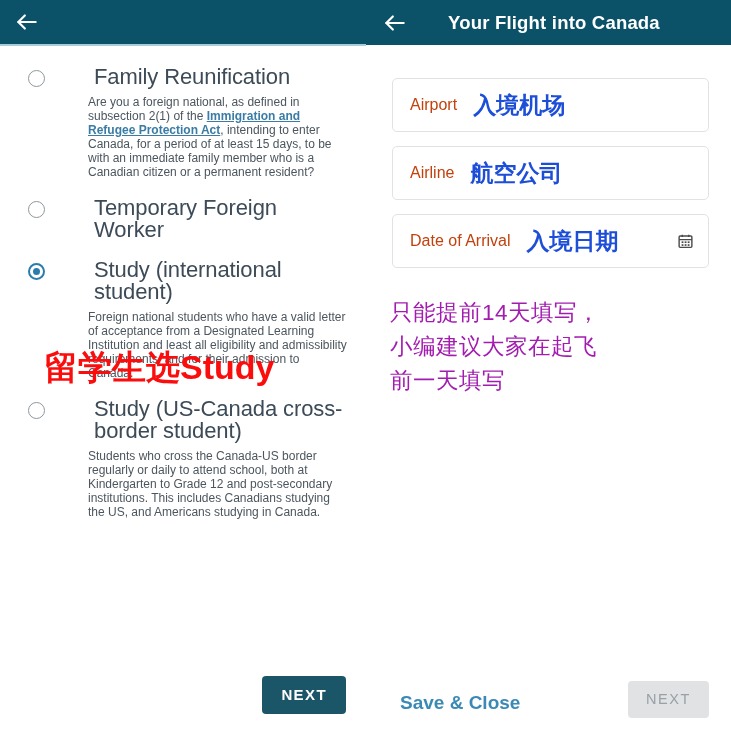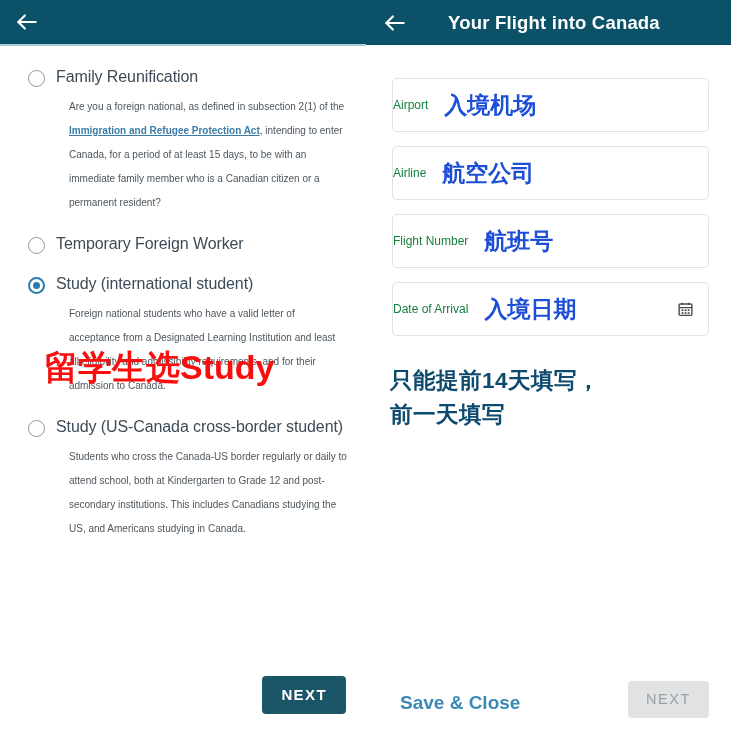--- a/index.html
+++ b/index.html
@@ -113,31 +113,31 @@
     content: "";
     position: absolute;
     left: 3px;
     top: 3px;
     width: 7px;
     height: 7px;
     border-radius: 50%;
     background: #2b7cad;
   }
   .option-label {
-    margin-left: 32px;
-    font-size: 16px;
+    margin-left: 70px;
+    font-size: 22px;
     line-height: 22px;
     color: #3c4b57;
     letter-spacing: -0.1px;
   }
   .option-desc {
-    margin-left: 45px;
+    margin-left: 64px;
     margin-top: 7px;
-    font-size: 10px;
-    line-height: 24px;
+    font-size: 12px;
+    line-height: 14px;
     color: #4c565e;
   }
   .option-desc a,
   .inline-link {
     color: #3a7ca5;
     font-weight: bold;
     text-decoration: underline;
   }
 
   
@@ -179,23 +179,23 @@
     height: 54px;
     border: 1px solid #dfe3e6;
     border-radius: 5px;
     background: #ffffff;
     display: flex;
     align-items: center;
     box-sizing: border-box;
   }
   .field:first-child { margin-top: 33px; }
   .field-label {
-    margin-left: 0;
-    font-size: 12px;
-    color: #15803d;
+    margin-left: 17px;
+    font-size: 16px;
+    color: #c2410c;
     white-space: nowrap;
   }
   .field-annotation {
     margin-left: 16px;
     color: #1d4ed8;
     font-size: 23px;
     font-weight: bold;
     line-height: 1;
     white-space: nowrap;
   }
@@ -203,23 +203,23 @@
     position: absolute;
     right: 14px;
     top: 50%;
     transform: translateY(-50%);
     width: 17px;
     height: 17px;
   }
 
   .note-block {
     margin: 28px 14px 0 24px;
-    color: #0c4a6e;
+    color: #a21caf;
     font-size: 22.5px;
-    font-weight: bold;
+    font-weight: normal;
     line-height: 34px;
     letter-spacing: 0.5px;
   }
 
   
   .right-footer {
     position: absolute;
     left: 0;
     bottom: 0;
     width: 365px;
@@ -334,24 +334,20 @@
       <div class="field">
         <span class="field-label">Airport</span>
         <span class="field-annotation">入境机场</span>
       </div>
 
       <div class="field">
         <span class="field-label">Airline</span>
         <span class="field-annotation">航空公司</span>
       </div>
 
-      <div class="field">
-        <span class="field-label">Flight Number</span>
-        <span class="field-annotation">航班号</span>
-      </div>
 
       <div class="field">
         <span class="field-label">Date of Arrival</span>
         <span class="field-annotation">入境日期</span>
         <span class="cal-icon">
           <svg viewBox="0 0 24 24" width="17" height="17" fill="none" stroke="#4a4a4a" stroke-width="2" aria-hidden="true">
             <rect x="3" y="5" width="18" height="16" rx="1.5" fill="#ffffff"></rect>
             <line x1="3" y1="10" x2="21" y2="10"></line>
             <line x1="7.5" y1="3" x2="7.5" y2="6.5"></line>
             <line x1="16.5" y1="3" x2="16.5" y2="6.5"></line>
@@ -360,20 +356,21 @@
             <rect x="15.1" y="12.5" width="2.6" height="2.4" fill="#4a4a4a" stroke="none"></rect>
             <rect x="6.5" y="16.5" width="2.6" height="2.4" fill="#4a4a4a" stroke="none"></rect>
             <rect x="10.8" y="16.5" width="2.6" height="2.4" fill="#4a4a4a" stroke="none"></rect>
             <rect x="15.1" y="16.5" width="2.6" height="2.4" fill="#4a4a4a" stroke="none"></rect>
           </svg>
         </span>
       </div>
 
       <div class="note-block">
         <div>只能提前14天填写，</div>
+        <div>小编建议大家在起飞</div>
         <div>前一天填写</div>
       </div>
 
     </div>
 
     <div class="right-footer">
       <span class="save-close">Save &amp; Close</span>
       <button class="btn-next-disabled">NEXT</button>
     </div>
   </div>

